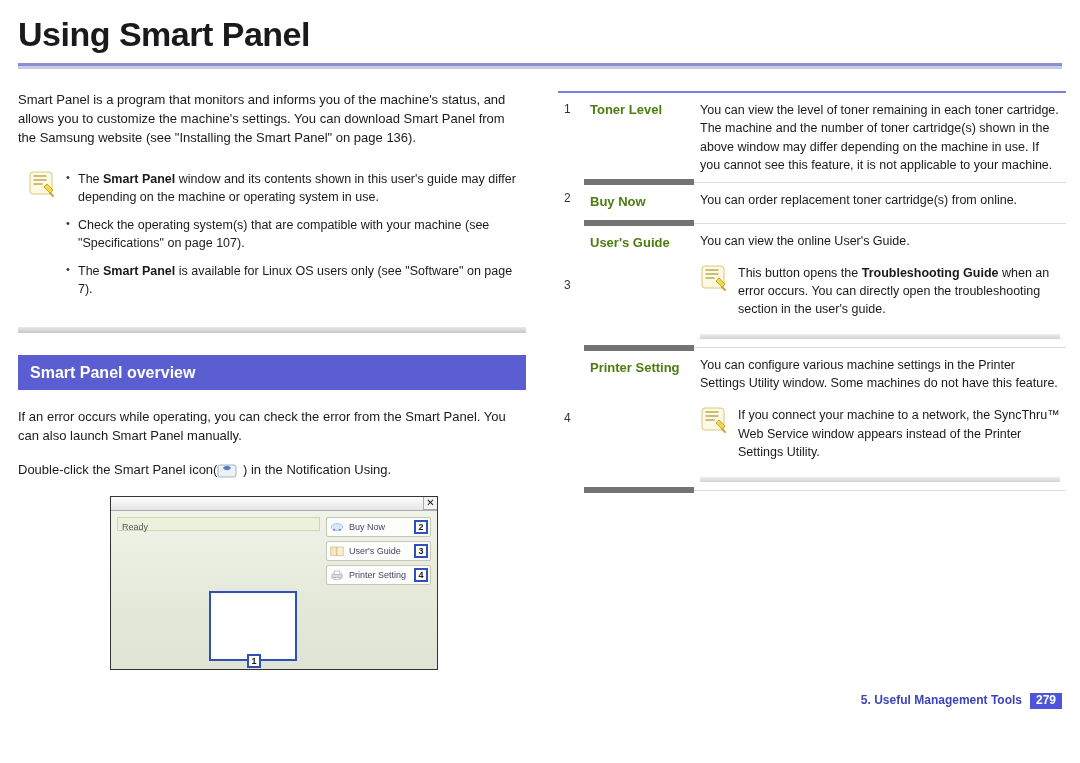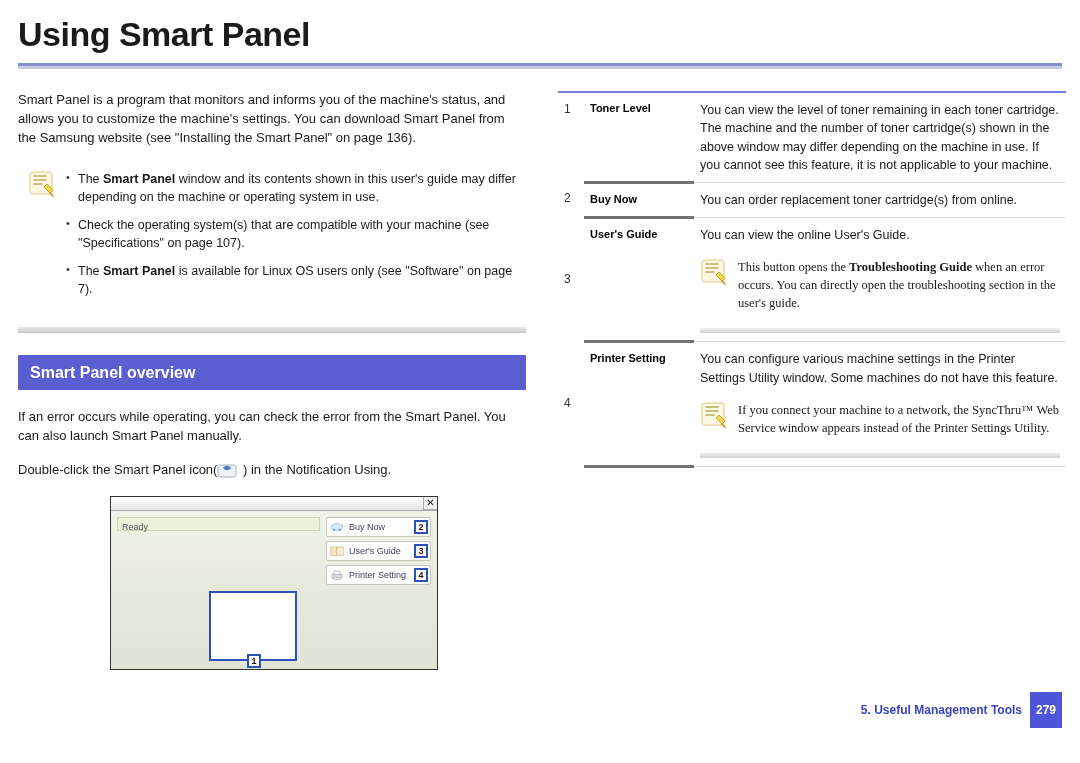--- a/index.html
+++ b/index.html
@@ -185,53 +185,53 @@
     border-top:2px solid #7a7de0;
   }
   .feat-table td.num {
     width:26px;
     font-size:12px;
     color:#333;
   }
   .feat-table td.label {
     width:110px;
     font-weight:700;
-    font-size:11px;
-    color:#000000;
-    border-bottom:3px solid #737373;
+    font-size:13px;
+    color:#4d7c0f;
+    border-bottom:6px solid #737373;
   }
   .feat-table td.desc {
     font-size:12.5px;
     line-height:1.45;
     border-bottom:1px solid #dcdcdc;
   }
   .inner-note {
     display:flex;gap:10px;
     margin-top:10px;
     padding:4px 0 10px 0;
   }
   .inner-note .txt {
-    font-size:12.5px;line-height:1.45;font-family:Liberation Serif, serif;
+    font-size:12.5px;line-height:1.45;
   }
   .inner-hr {
     border:none;height:5px;
     background:linear-gradient(to bottom,#eee,#d2d2d2);
     margin:6px 0 0 0;
   }
   .footer {
     display:flex;justify-content:flex-end;align-items:center;
     gap:8px;
     margin-top:22px;
     font-size:12px;
   }
   .footer .chapter {
     color:#3c43b7;font-weight:700;
   }
   .footer .pagebox {
-    width:32px;height:36px;
+    width:32px;height:16px;
     background:#4e55d9;color:#fff;
     display:flex;align-items:center;justify-content:center;
     font-weight:700;font-size:12px;
   }
   b { font-weight:700;text-align:right; }
 </style>
 </head>
 <body>
 
 <svg width="0" height="0" style="position:absolute">

